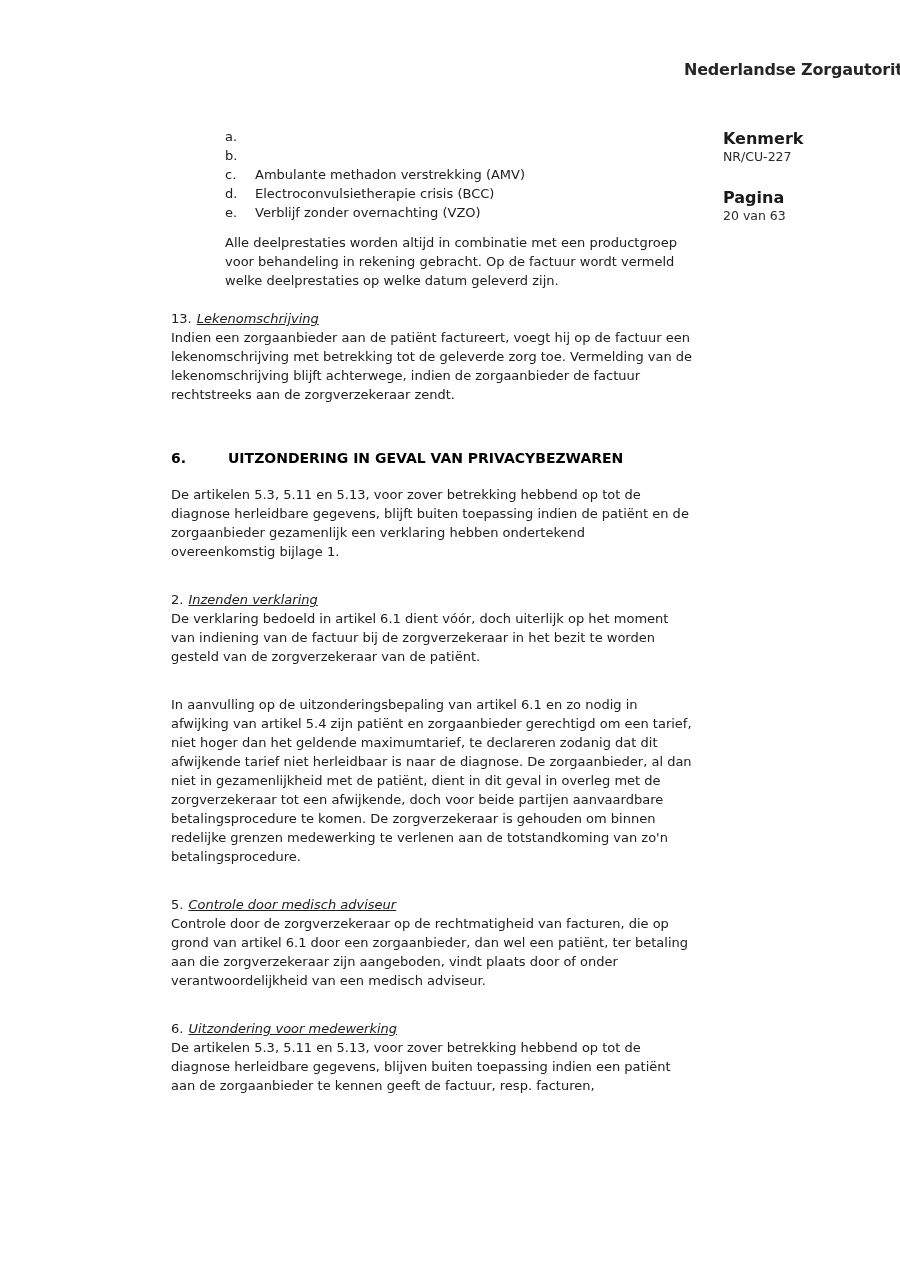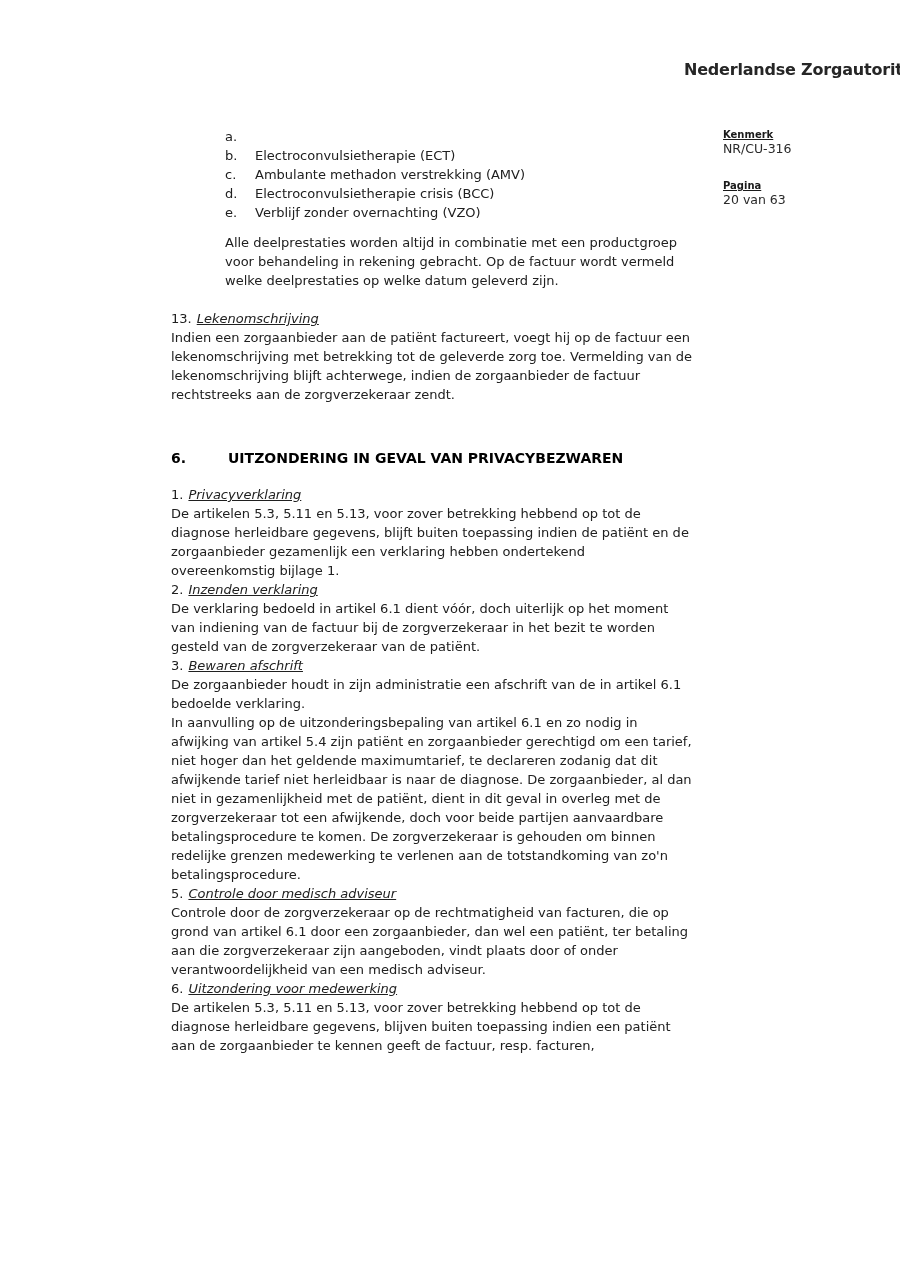--- a/index.html
+++ b/index.html
@@ -28,24 +28,23 @@
     white-space: nowrap;
   }
   
   .meta {
     position: absolute;
     left: 723px;
     top: 129px;
     width: 140px;
   }
   .meta-label {
-    font-size: 10px;
+    font-size: 16px;
     font-weight: bold;
     color: #1a1a1a;
-    text-decoration: underline;
   }
   .meta-value {
     font-size: 12.5px;
     color: #2a2a2a;
     margin-top: 1px;
   }
   .meta-group + .meta-group {
     margin-top: 24px;
   }
   
@@ -86,48 +85,47 @@
   .chapter {
     display: flex;
     margin-top: 45px;
     font-size: 14px;
     font-weight: bold;
     color: #000000;
     line-height: 19px;
   }
   .ch-num { width: 57px; flex: none; }
   
-  .section { margin-top: 0; }
+  .section { margin-top: 29px; }
   .section.first { margin-top: 17px; }
 </style>
 </head>
 <body>
 
 <div class="logo">Nederlandse Zorgautoriteit</div>
 
 <aside class="meta">
   <div class="meta-group">
     <div class="meta-label">Kenmerk</div>
-    <div class="meta-value">NR/CU-316</div>
+    <div class="meta-value">NR/CU-227</div>
   </div>
   <div class="meta-group">
     <div class="meta-label">Pagina</div>
     <div class="meta-value">20 van 63</div>
   </div>
 </aside>
 
 <main class="main">
 
   <ol class="sublist">
     <li class="sublist-item">
       <span class="li-marker">a.</span>
     </li>
     <li class="sublist-item">
       <span class="li-marker">b.</span>
-      <span class="li-text">Electroconvulsietherapie (ECT)</span>
     </li>
     <li class="sublist-item">
       <span class="li-marker">c.</span>
       <span class="li-text">Ambulante methadon verstrekking (AMV)</span>
     </li>
     <li class="sublist-item">
       <span class="li-marker">d.</span>
       <span class="li-text">Electroconvulsietherapie crisis (BCC)</span>
     </li>
     <li class="sublist-item">
@@ -144,39 +142,30 @@
     </p>
     <p>Indien een zorgaanbieder aan de patiënt factureert, voegt hij op de factuur een lekenomschrijving met betrekking tot de geleverde zorg toe. Vermelding van de lekenomschrijving blijft achterwege, indien de zorgaanbieder de factuur rechtstreeks aan de zorgverzekeraar zendt.</p>
   </section>
 
   <h2 class="chapter">
     <span class="ch-num">6.</span>
     <span class="ch-title">UITZONDERING IN GEVAL VAN PRIVACYBEZWAREN</span>
   </h2>
 
   <section class="section first">
-    <p class="sec-title">
-      <span class="sec-num">1.</span><em class="sec-name">Privacyverklaring</em>
-    </p>
     <p>De artikelen 5.3, 5.11 en 5.13, voor zover betrekking hebbend op tot de diagnose herleidbare gegevens, blijft buiten toepassing indien de patiënt en de zorgaanbieder gezamenlijk een verklaring hebben ondertekend overeenkomstig bijlage 1.</p>
   </section>
 
   <section class="section">
     <p class="sec-title">
       <span class="sec-num">2.</span><em class="sec-name">Inzenden verklaring</em>
     </p>
     <p>De verklaring bedoeld in artikel 6.1 dient vóór, doch uiterlijk op het moment van indiening van de factuur bij de zorgverzekeraar in het bezit te worden gesteld van de zorgverzekeraar van de patiënt.</p>
   </section>
 
-  <section class="section">
-    <p class="sec-title">
-      <span class="sec-num">3.</span><em class="sec-name">Bewaren afschrift</em>
-    </p>
-    <p>De zorgaanbieder houdt in zijn administratie een afschrift van de in artikel 6.1 bedoelde verklaring.</p>
-  </section>
 
   <section class="section">
     <p>In aanvulling op de uitzonderingsbepaling van artikel 6.1 en zo nodig in afwijking van artikel 5.4 zijn patiënt en zorgaanbieder gerechtigd om een tarief, niet hoger dan het geldende maximumtarief, te declareren zodanig dat dit afwijkende tarief niet herleidbaar is naar de diagnose. De zorgaanbieder, al dan niet in gezamenlijkheid met de patiënt, dient in dit geval in overleg met de zorgverzekeraar tot een afwijkende, doch voor beide partijen aanvaardbare betalingsprocedure te komen. De zorgverzekeraar is gehouden om binnen redelijke grenzen medewerking te verlenen aan de totstandkoming van zo'n betalingsprocedure.</p>
   </section>
 
   <section class="section">
     <p class="sec-title">
       <span class="sec-num">5.</span><em class="sec-name">Controle door medisch adviseur</em>
     </p>
     <p>Controle door de zorgverzekeraar op de rechtmatigheid van facturen, die op grond van artikel 6.1 door een zorgaanbieder, dan wel een patiënt, ter betaling aan die zorgverzekeraar zijn aangeboden, vindt plaats door of onder verantwoordelijkheid van een medisch adviseur.</p>

